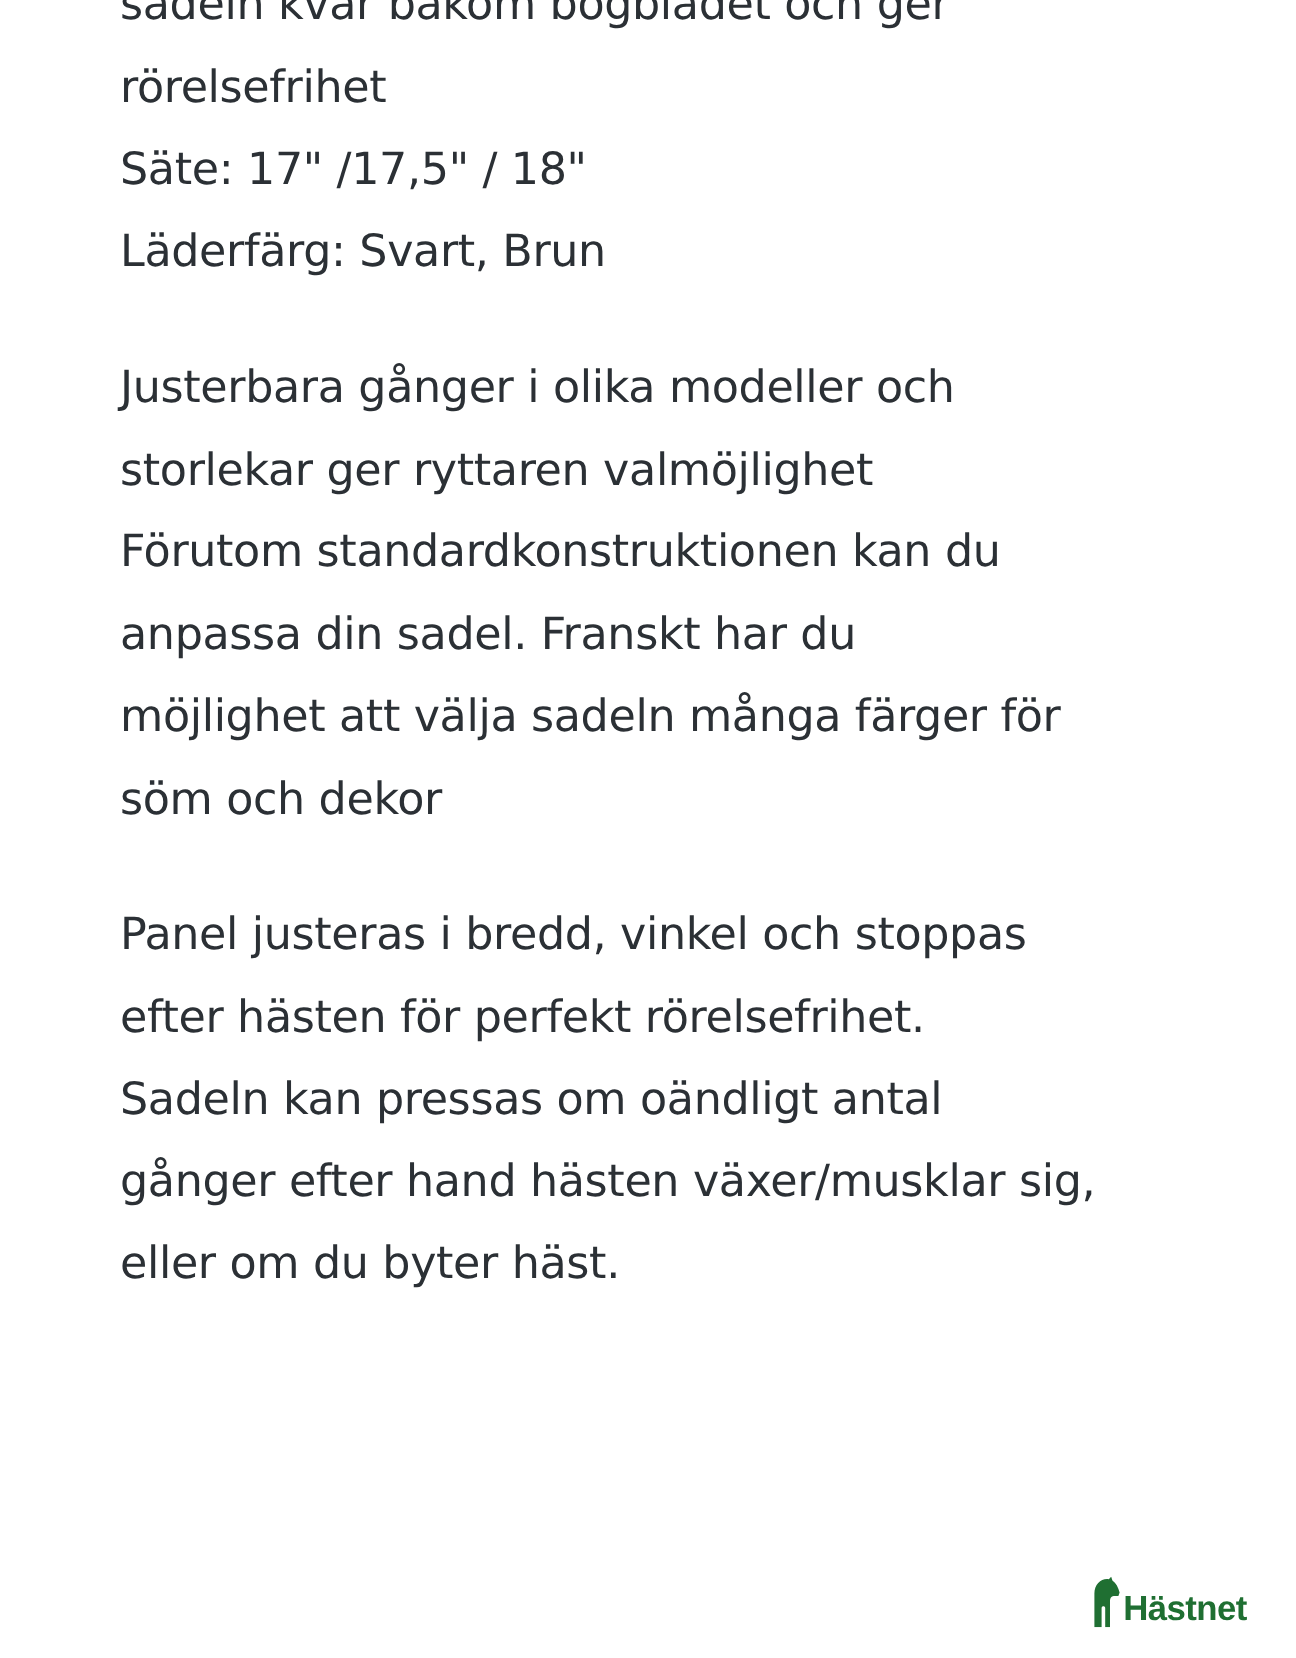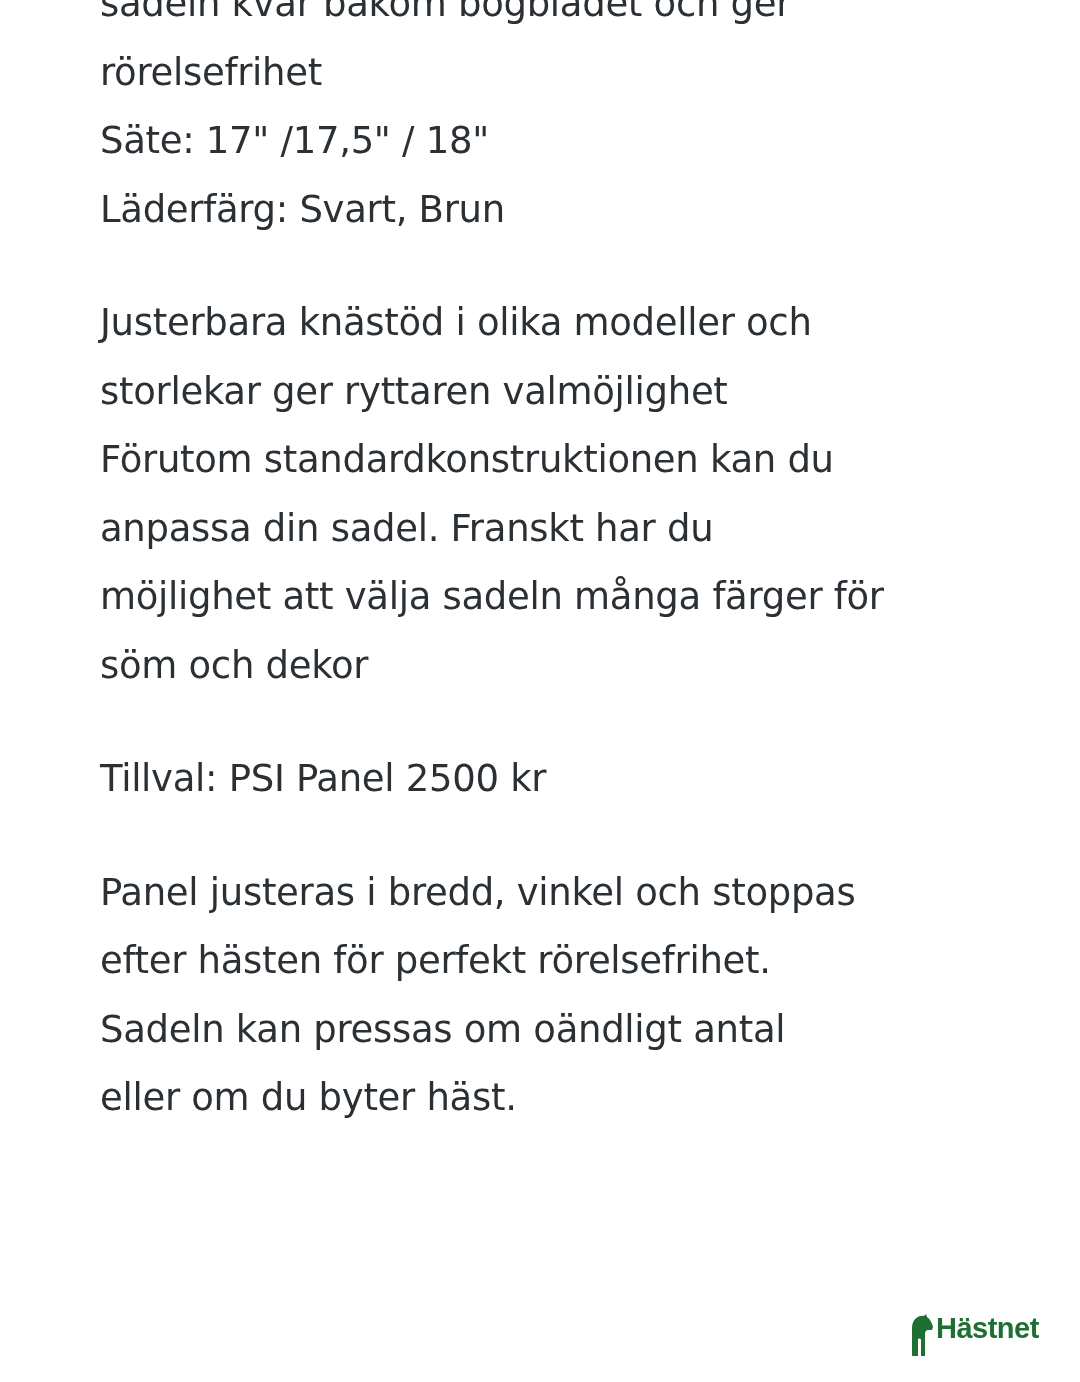--- a/index.html
+++ b/index.html
@@ -1,50 +1,48 @@
 <!DOCTYPE html>
 <html><head>
   <meta charset="utf-8">
   <style>
     html, body { margin: 0; padding: 0; background: #ffffff; }
     body { width: 1080px; height: 1382px; position: relative; overflow: hidden;
            font-family: "DejaVu Sans", "Liberation Sans", sans-serif; color: #2b3035; }
     .content { position: absolute; left: 100px; top: -30px; width: 900px; }
     .line { font-size: 37px; line-height: 68.5px; white-space: nowrap; letter-spacing: -0.3px; }
     .para { margin: 0 0 45px 0; }
-    .logo { position: absolute; left: 910px; top: 1314px; display: flex; }
+    .logo { position: absolute; left: 910px; top: 1314px; display: flex; align-items: flex-end; }
     .logo svg { display: block; }
     .logo-text { font-family: "Liberation Sans", sans-serif; font-weight: bold; font-size: 29px;
                  color: #1f6f32; line-height: 29px; margin-left: 2px; letter-spacing: -0.5px; }
   </style>
 </head>
 <body>
 
 <div class="content">
   <div class="para">
     <div class="line">sadeln kvar bakom bogbladet och ger</div>
     <div class="line">rörelsefrihet</div>
     <div class="line">Säte: 17" /17,5" / 18"</div>
     <div class="line">Läderfärg: Svart, Brun</div>
   </div>
   <div class="para">
-    <div class="line">Justerbara knästöd i olika modeller och</div>
+    <div class="line">Justerbara gånger i olika modeller och</div>
     <div class="line">storlekar ger ryttaren valmöjlighet</div>
     <div class="line">Förutom standardkonstruktionen kan du</div>
     <div class="line">anpassa din sadel. Franskt har du</div>
     <div class="line">möjlighet att välja sadeln många färger för</div>
     <div class="line">söm och dekor</div>
   </div>
   <div class="para">
-    <div class="line">Tillval: PSI Panel 2500 kr</div>
-  </div>
-  <div class="para">
     <div class="line">Panel justeras i bredd, vinkel och stoppas</div>
     <div class="line">efter hästen för perfekt rörelsefrihet.</div>
     <div class="line">Sadeln kan pressas om oändligt antal</div>
+    <div class="line">gånger efter hand hästen växer/musklar sig,</div>
     <div class="line">eller om du byter häst.</div>
   </div>
 </div>
 
 <div class="logo">
   <span>
     <svg width="24" height="42" viewBox="0 0 24 42">
       <path d="M2 42 L2 14 C2 6 8 1 14 2 L16 0 L17 3 C20 5 22 9 23 13 L22 16 L18 16 C16 16 15 18 15 20 L15 42 L11 42 L11 26 C11 24 8 24 8 26 L8 42 Z" fill="#1f6f32"></path>
     </svg>
   </span>

